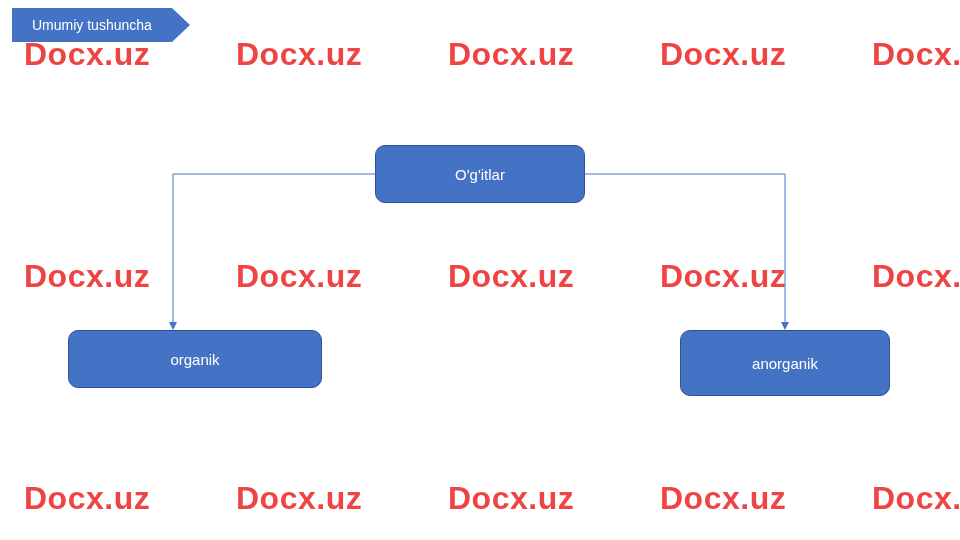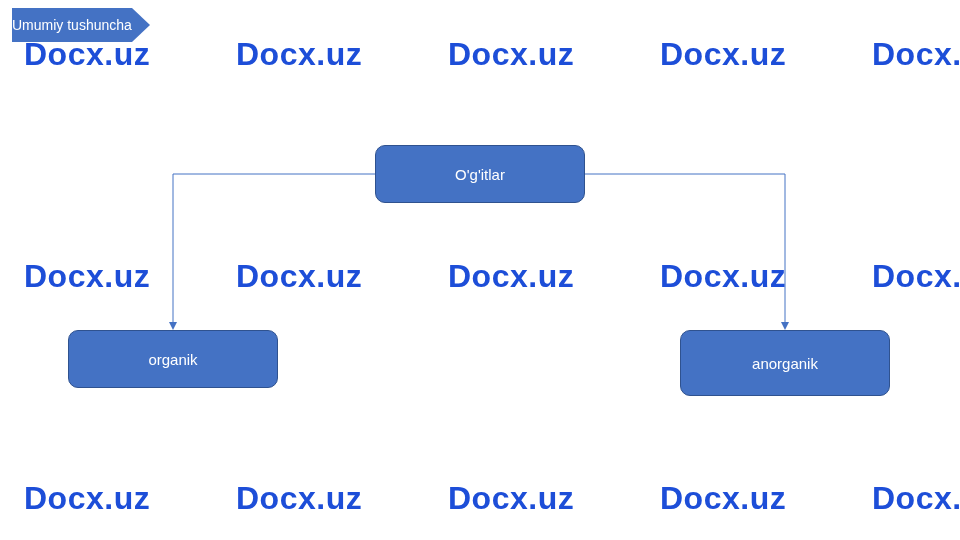--- a/index.html
+++ b/index.html
@@ -16,41 +16,41 @@
     .watermark-layer {
       position: absolute;
       top: 0; left: 0; right: 0; bottom: 0;
       pointer-events: none;
       z-index: 0;
     }
     .wm {
       position: absolute;
       font-size: 32px;
       font-weight: 600;
-      color: #1d4ed8;
+      color: #ef4444;
       letter-spacing: 0.5px;
       white-space: nowrap;
       text-align: right;
     }
 
     
     .ribbon {
       position: absolute;
       top: 8px;
       left: 12px;
       height: 34px;
       display: flex;
       align-items: center;
       z-index: 2;
     }
     .ribbon-body {
       background: #4472c4;
       color: #ffffff;
       font-size: 14px;
-      padding: 0 0;
+      padding: 0 20px;
       height: 34px;
       line-height: 34px;
     }
     .ribbon-arrow {
       width: 0; height: 0;
       border-top: 17px solid transparent;
       border-bottom: 17px solid transparent;
       border-left: 18px solid #4472c4;
     }
 
@@ -76,21 +76,21 @@
 
     .node-root {
       left: 375px;
       top: 145px;
       width: 210px;
       height: 58px;
     }
     .node-left {
       left: 68px;
       top: 330px;
-      width: 210px;
+      width: 254px;
       height: 58px;
     }
     .node-right {
       left: 680px;
       top: 330px;
       width: 210px;
       height: 66px;
     }
 
     

